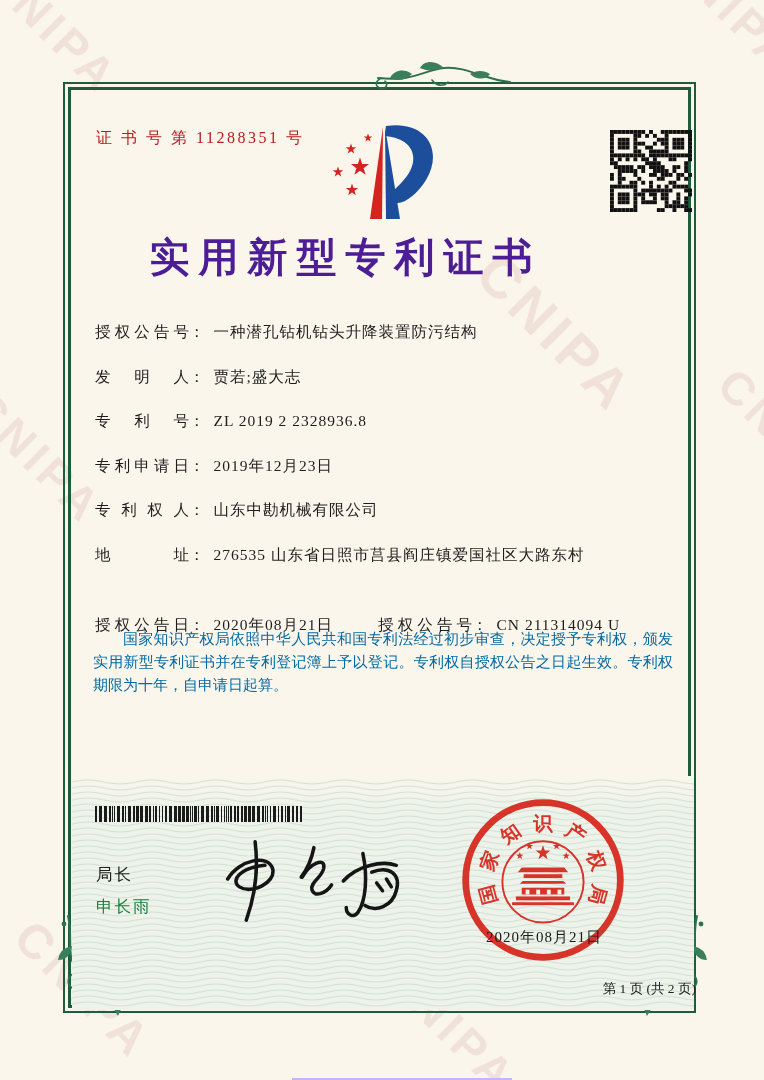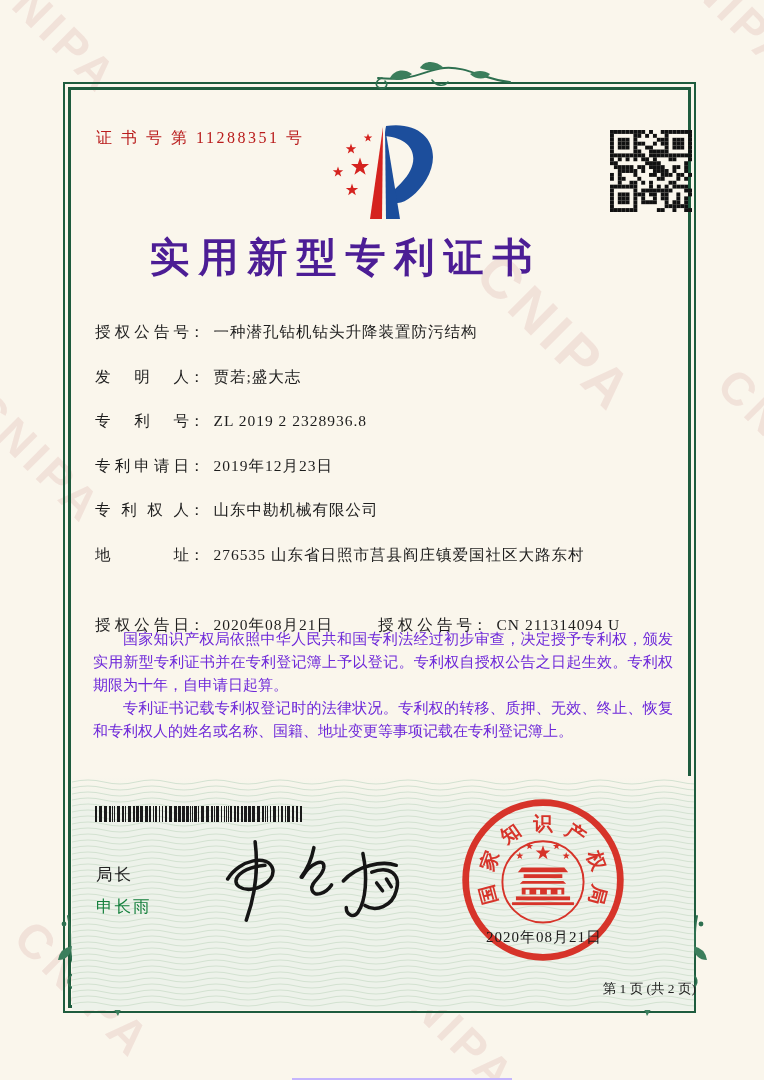--- a/index.html
+++ b/index.html
@@ -35,21 +35,21 @@
   }
   
   .fields{ position:absolute; left:95px; top:321px; width:586px; font-size:15.5px; }
   .field-row{ line-height:22px; margin-bottom:22.5px; white-space:nowrap; }
   .flabel{ display:inline-block; width:94px; text-align:justify; text-align-last:justify; vertical-align:top; }
   .colon{ margin-right:9px; }
   .fvalue{ letter-spacing:1px;text-align:center; }
   .grant-row{ position:absolute; left:95px; top:588px; width:586px; font-size:15.5px; white-space:nowrap;margin-top:27px; }
   .grant-right{ position:absolute; left:283px; top:0; }
   
-  .paras{ position:absolute; left:93px; top:628px; width:580px; font-size:15px; line-height:23px; text-align:justify; color:#6d28d9; }
+  .paras{ position:absolute; left:93px; top:628px; width:580px; font-size:15px; line-height:23px; text-align:justify; color:#0369a1; }
   .paras p{ margin:0; text-indent:2em; }
   
   .panel{
     position:absolute; left:72px; top:776px; width:622px; height:234px;
     background:linear-gradient(var(--paper,#FAF6EC), #EDF2EA 34px);
   }
   .panel svg.waves{ position:absolute; left:0; top:0; }
   .barcode{ position:absolute; left:95px; top:806px; }
   .sign-title{ position:absolute; left:96px; top:864px; font-family:"Liberation Sans","DejaVu Sans",sans-serif; font-size:16.5px; letter-spacing:2px; color:#222; }
   .sign-name{ position:absolute; left:96px; top:896px; font-family:"Liberation Sans","DejaVu Sans",sans-serif; font-size:16.5px; letter-spacing:2px; color:#15803d; }
@@ -409,21 +409,20 @@
     <span>
       <span class="flabel">授权公告日</span><span class="colon">：</span><span class="fvalue">2020年08月21日</span>
     </span>
     <span class="grant-right">
       <span class="flabel">授权公告号</span><span class="colon">：</span><span class="fvalue">CN 211314094 U</span>
     </span>
   </div>
 
   <div class="paras">
     <p>国家知识产权局依照中华人民共和国专利法经过初步审查，决定授予专利权，颁发实用新型专利证书并在专利登记簿上予以登记。专利权自授权公告之日起生效。专利权期限为十年，自申请日起算。</p>
-    <p>专利证书记载专利权登记时的法律状况。专利权的转移、质押、无效、终止、恢复和专利权人的姓名或名称、国籍、地址变更等事项记载在专利登记簿上。</p>
   </div>
 
   <div class="panel">
     <svg class="waves" id="waves-svg" width="622" height="234" viewBox="0 0 622 234">
         <path d="M0 6 q16 -4 32 0 t32 0 q16 -4 32 0 t32 0 q16 -4 32 0 t32 0 q16 -4 32 0 t32 0 q16 -4 32 0 t32 0 q16 -4 32 0 t32 0 q16 -4 32 0 t32 0 q16 -4 32 0 t32 0 q16 -4 32 0 t32 0 q16 -4 32 0 t32 0" fill="none" stroke="#D3E2D1" stroke-width="1"></path>
         <path d="M0 12 q16 -4 32 0 t32 0 q16 -4 32 0 t32 0 q16 -4 32 0 t32 0 q16 -4 32 0 t32 0 q16 -4 32 0 t32 0 q16 -4 32 0 t32 0 q16 -4 32 0 t32 0 q16 -4 32 0 t32 0 q16 -4 32 0 t32 0 q16 -4 32 0 t32 0" fill="none" stroke="#D3E2D1" stroke-width="1"></path>
         <path d="M0 18 q16 -4 32 0 t32 0 q16 -4 32 0 t32 0 q16 -4 32 0 t32 0 q16 -4 32 0 t32 0 q16 -4 32 0 t32 0 q16 -4 32 0 t32 0 q16 -4 32 0 t32 0 q16 -4 32 0 t32 0 q16 -4 32 0 t32 0 q16 -4 32 0 t32 0" fill="none" stroke="#D3E2D1" stroke-width="1"></path>
         <path d="M0 24 q16 -4 32 0 t32 0 q16 -4 32 0 t32 0 q16 -4 32 0 t32 0 q16 -4 32 0 t32 0 q16 -4 32 0 t32 0 q16 -4 32 0 t32 0 q16 -4 32 0 t32 0 q16 -4 32 0 t32 0 q16 -4 32 0 t32 0 q16 -4 32 0 t32 0" fill="none" stroke="#D3E2D1" stroke-width="1"></path>
         <path d="M0 30 q16 -4 32 0 t32 0 q16 -4 32 0 t32 0 q16 -4 32 0 t32 0 q16 -4 32 0 t32 0 q16 -4 32 0 t32 0 q16 -4 32 0 t32 0 q16 -4 32 0 t32 0 q16 -4 32 0 t32 0 q16 -4 32 0 t32 0 q16 -4 32 0 t32 0" fill="none" stroke="#D3E2D1" stroke-width="1"></path>
         <path d="M0 36 q16 -4 32 0 t32 0 q16 -4 32 0 t32 0 q16 -4 32 0 t32 0 q16 -4 32 0 t32 0 q16 -4 32 0 t32 0 q16 -4 32 0 t32 0 q16 -4 32 0 t32 0 q16 -4 32 0 t32 0 q16 -4 32 0 t32 0 q16 -4 32 0 t32 0" fill="none" stroke="#D3E2D1" stroke-width="1"></path>

